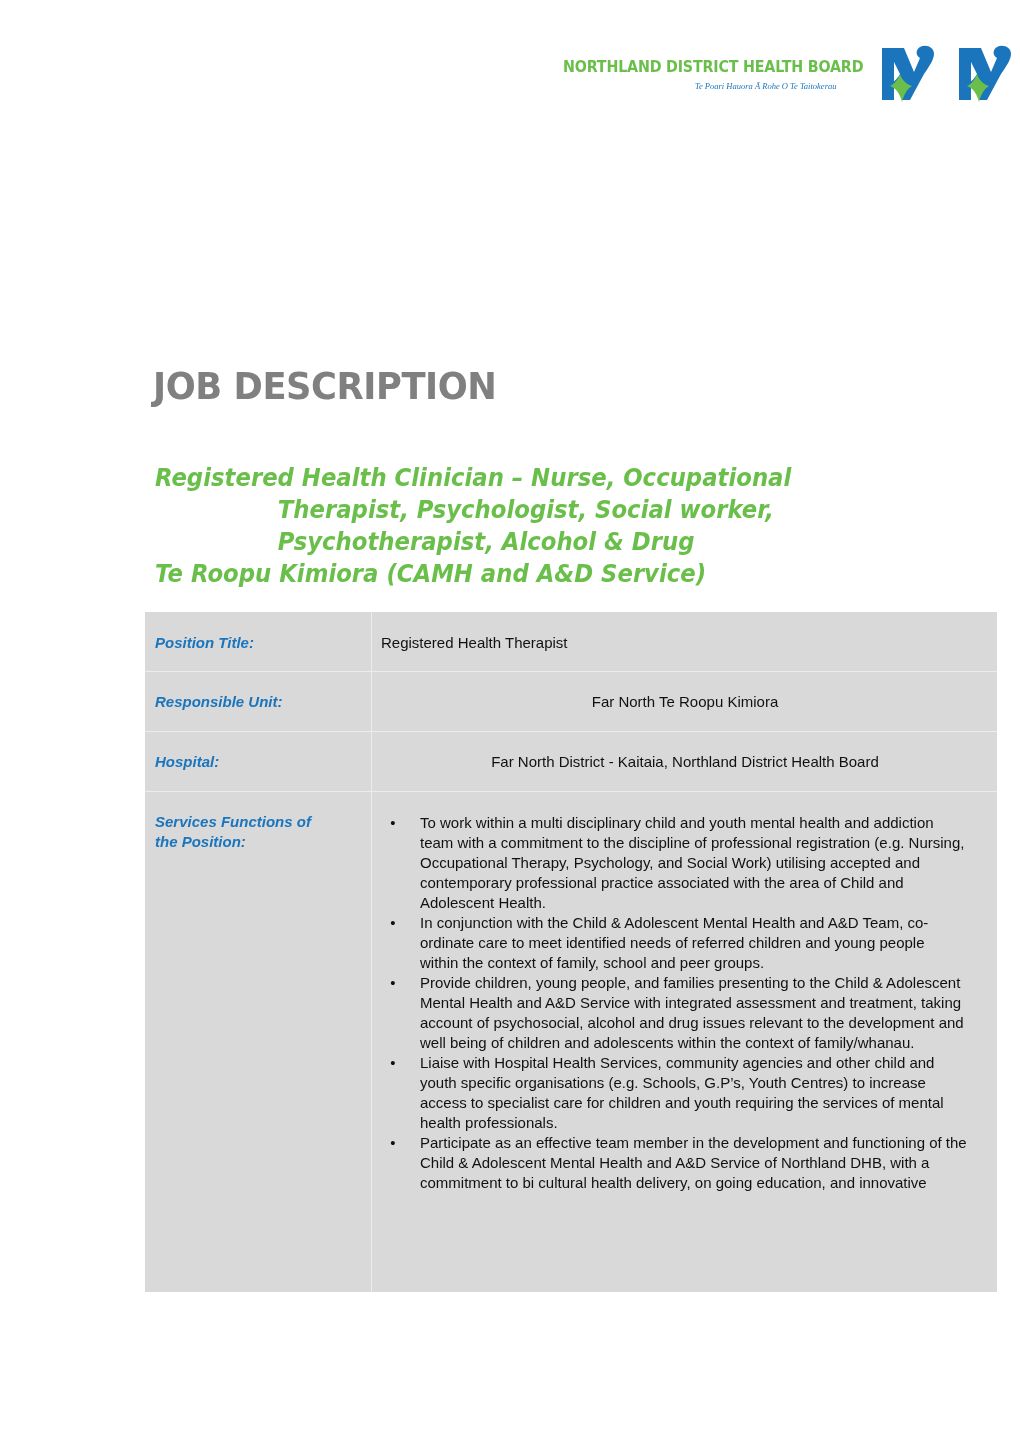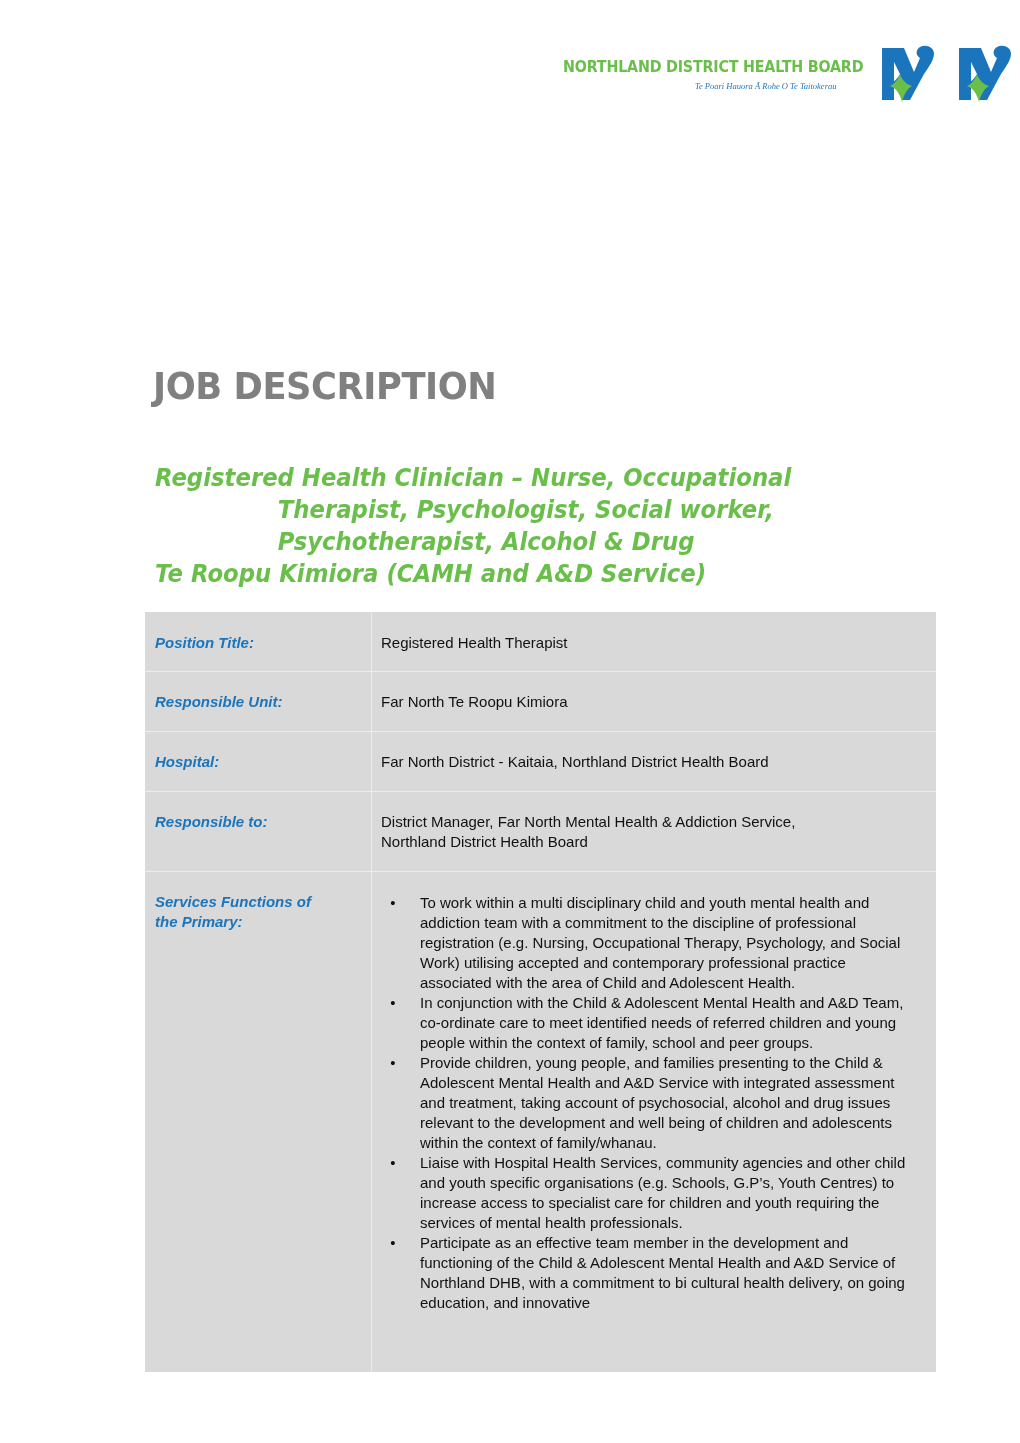--- a/index.html
+++ b/index.html
@@ -10,21 +10,21 @@
   .logo-mark { position: absolute; top: 0; width: 58px; height: 60px; }
   .logo-mark.m1 { left: 320px; }
   .logo-mark.m2 { left: 397px; }
 
   .doc-title { position: absolute; left: 153px; top: 364px; font-family: "DejaVu Sans", sans-serif; font-weight: bold; font-size: 38px; color: #808080; letter-spacing: -0.5px; transform: scaleX(0.93); transform-origin: left center; white-space: nowrap; }
 
   .subtitle { position: absolute; left: 155px; top: 462px; font-family: "DejaVu Sans", sans-serif; font-weight: bold; font-style: italic; font-size: 24.5px; color: #6abf4b; line-height: 32px; white-space: nowrap; transform: scaleX(0.93); transform-origin: left top; }
   .subtitle .indent { padding-left: 132px; display: block; }
   .subtitle .line { display: block; }
 
-  .info-table { position: absolute; left: 145px; top: 612px; width: 791px; border-collapse: collapse; background: #d9d9d9; }
+  .info-table { position: absolute; left: 145px; top: 612px; width: 852px; border-collapse: collapse; background: #d9d9d9; }
   .info-table td { vertical-align: top; border-top: 1px solid #ececec; padding: 0; }
   .info-table tr:first-child td { border-top: none; }
   .info-table td.label { width: 216px; border-right: 1px solid #ececec; padding-left: 10px; font-weight: bold; font-style: italic; color: #1b75bc; font-size: 15px; line-height: 20px; }
   .info-table td.value { padding-left: 9px; padding-right: 8px; color: #111; font-size: 15px; line-height: 20px; }
   .info-table .pad { padding-top: 21px; padding-bottom: 18px; }
   .bullets { list-style: none; margin: 0; padding: 0; }
   .bullets li { position: relative; padding-left: 32px; padding-right: 22px; }
   .bullets li .dot { position: absolute; left: 0; top: 0; width: 10px; text-align: center; }
 </style>
 </head>
@@ -53,37 +53,30 @@
 </div>
 
 <table class="info-table">
   <tbody>
       <tr>
     <td class="label pad">Position Title:</td>
     <td class="value pad">Registered Health Therapist</td>
   </tr>
   <tr>
     <td class="label pad" style="padding-top:20px;padding-bottom:19px;">Responsible Unit:</td>
-    <td class="value pad" style="padding-top:20px;padding-bottom:19px;">Far North Te Roopu Kimiora</td>
+    <td class="value pad" style="padding-top:20px;padding-bottom:19px;text-align:center;">Far North Te Roopu Kimiora</td>
   </tr>
   <tr>
     <td class="label pad" style="padding-top:20px;padding-bottom:19px;">Hospital:</td>
-    <td class="value pad" style="padding-top:20px;padding-bottom:19px;">Far North District - Kaitaia, Northland District Health Board</td>
-  </tr>
-  <tr>
-    <td class="label pad" style="padding-top:20px;padding-bottom:19px;">Responsible to:</td>
-    <td class="value pad" style="padding-top:20px;padding-bottom:19px;">
-      <div>District Manager, Far North Mental Health &amp; Addiction Service,</div>
-      <div>Northland District Health Board</div>
-    </td>
+    <td class="value pad" style="padding-top:20px;padding-bottom:19px;text-align:center;">Far North District - Kaitaia, Northland District Health Board</td>
   </tr>
   <tr>
     <td class="label" style="padding-top:20px;height:480px;">
       <div>Services Functions of</div>
-      <div>the Primary:</div>
+      <div>the Position:</div>
     </td>
     <td class="value" style="padding-top:21px;padding-left:16px;">
       <ul class="bullets">
         <li><span class="dot">•</span><span>To work within a multi disciplinary child and youth mental health and addiction team with a commitment to the discipline of professional registration (e.g. Nursing, Occupational Therapy, Psychology, and Social Work) utilising accepted and contemporary professional practice associated with the area of Child and Adolescent Health.</span></li>
         <li><span class="dot">•</span><span>In conjunction with the Child &amp; Adolescent Mental Health and A&amp;D Team, co-ordinate care to meet identified needs of referred children and young people within the context of family, school and peer groups.</span></li>
         <li><span class="dot">•</span><span>Provide children, young people, and families presenting to the Child &amp; Adolescent Mental Health and A&amp;D Service with integrated assessment and treatment, taking account of psychosocial, alcohol and drug issues relevant to the development and well being of children and adolescents within the context of family/whanau.</span></li>
         <li><span class="dot">•</span><span>Liaise with Hospital Health Services, community agencies and other child and youth specific organisations (e.g. Schools, G.P’s, Youth Centres) to increase access to specialist care for children and youth requiring the services of mental health professionals.</span></li>
         <li><span class="dot">•</span><span>Participate as an effective team member in the development and functioning of the Child &amp; Adolescent Mental Health and A&amp;D Service of Northland DHB, with a commitment to bi cultural health delivery, on going education, and innovative</span></li>
       </ul>
     </td>

